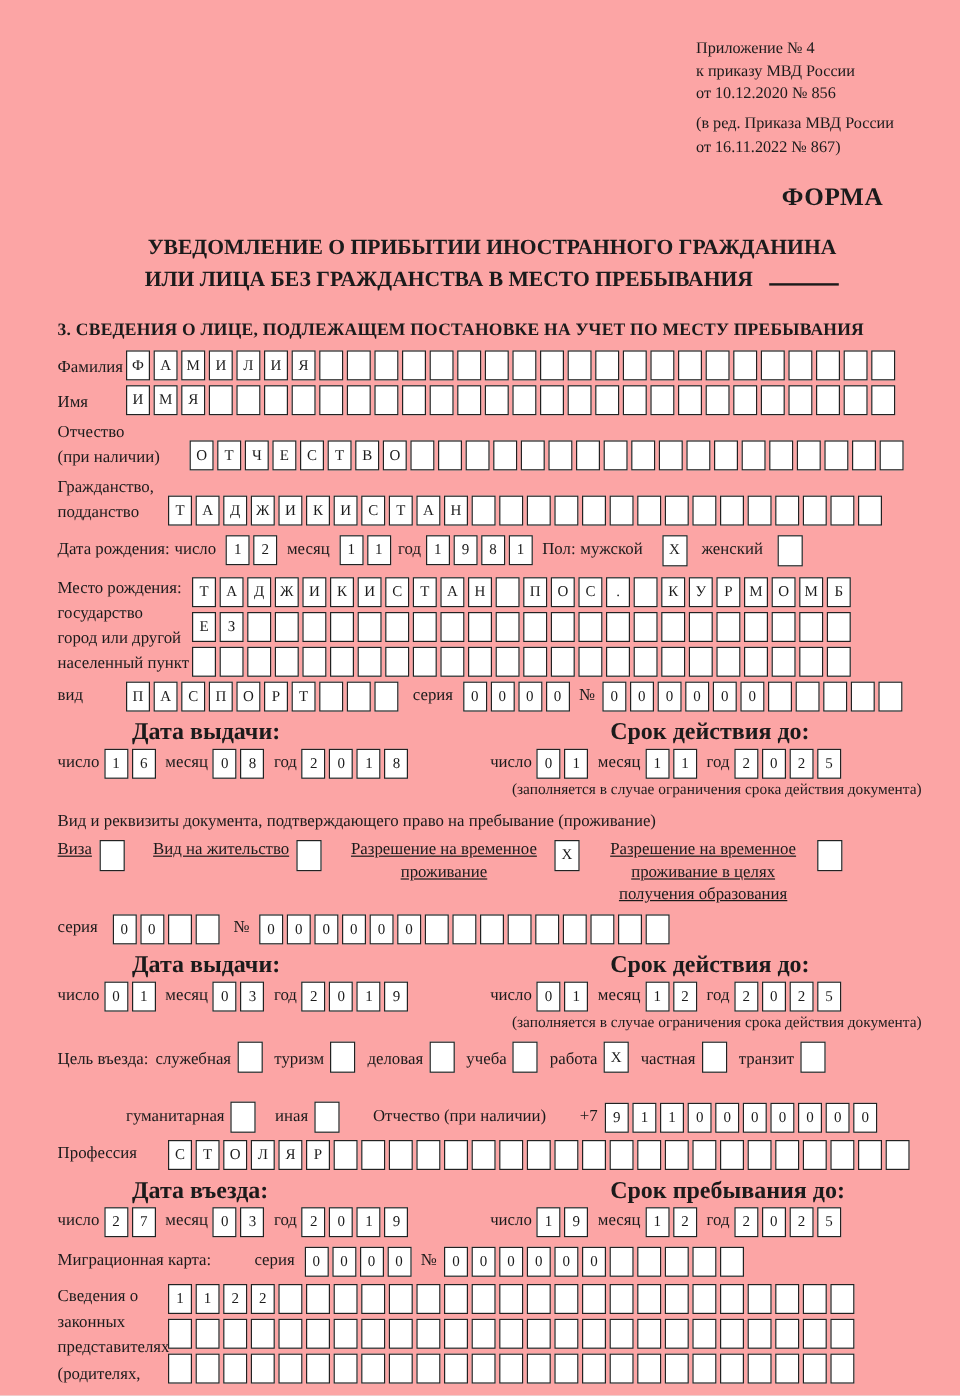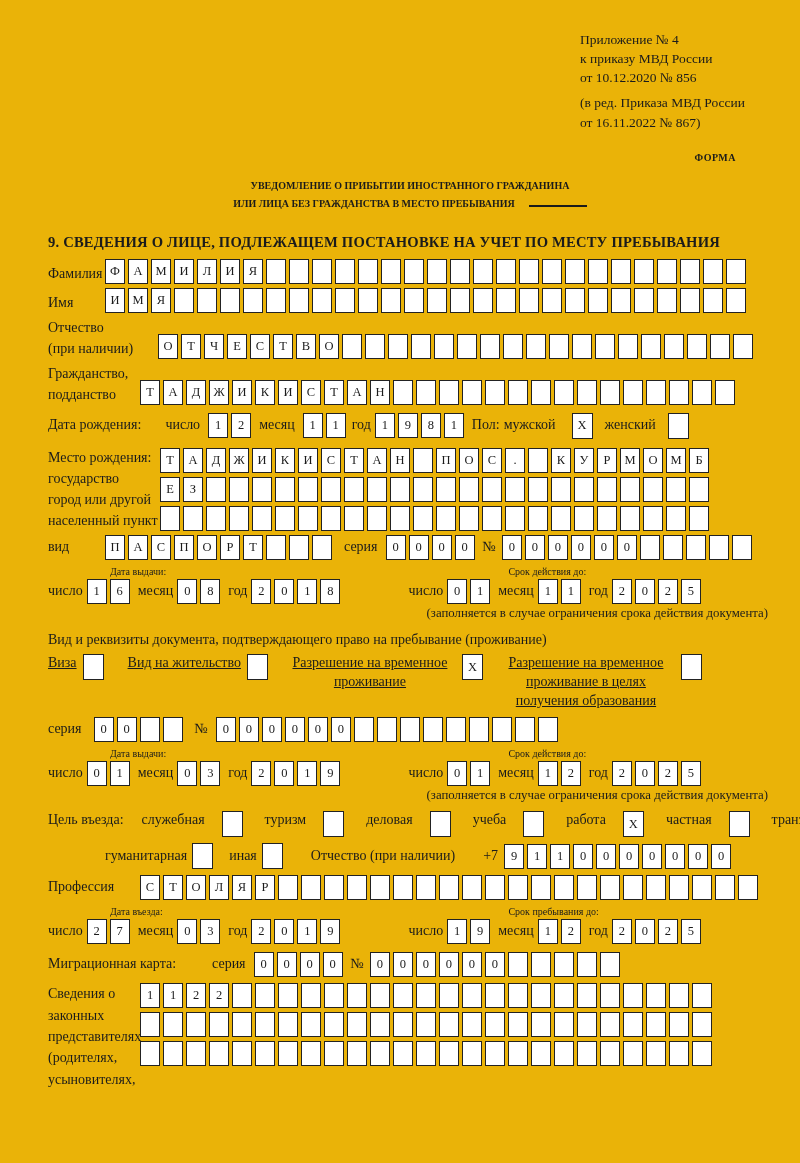--- a/index.html
+++ b/index.html
@@ -1,43 +1,43 @@
 <!DOCTYPE html>
 <html><head>
 <meta charset="utf-8">
 <style>
   html,body{margin:0;padding:0;background:#e8e8e8;}
   .page{
-    width:800px;height:1163px;background:#eab308;color:#1b1b1b;
+    width:800px;height:1163px;background:#fca5a5;color:#1b1b1b;
     font-family:"Liberation Serif","DejaVu Serif",serif;
     box-sizing:border-box;padding:30px 28px 0 48px;position:relative;
     overflow:hidden;
   }
   .hdr-right{margin-left:532px;font-size:13.5px;line-height:1.42;}
   .hdr-right .gap-top{margin-top:6px;}
-  .forma{margin-top:20px;margin-right:36px;text-align:right;font-weight:bold;font-size:10px;letter-spacing:.5px;}
-  .title{margin-top:16px;text-align:center;font-weight:bold;font-size:10px;line-height:1.45;}
+  .forma{margin-top:20px;margin-right:36px;text-align:right;font-weight:bold;font-size:21px;letter-spacing:.5px;}
+  .title{margin-top:16px;text-align:center;font-weight:bold;font-size:18px;line-height:1.45;}
   .title-underline{display:inline-block;width:58px;border-bottom:2px solid #1b1b1b;margin-left:14px;vertical-align:baseline;height:12px;}
   .section-heading{margin-top:22px;font-weight:bold;font-size:14.6px;letter-spacing:.2px;}
   .row{display:flex;align-items:flex-end;margin-top:4px;}
   .lbl{font-size:14px;line-height:1.35;flex:none;}
   .lbl2{font-size:14px;line-height:1.5;flex:none;}
   .cells{display:flex;flex:none;gap:3px;}
   .cell{
     flex:none;box-sizing:border-box;width:20px;height:25px;
     border:1.6px solid #222;display:inline-flex;align-items:center;justify-content:center;
     font-size:12.5px;background:#fff;
   }
   .cb .cell{width:21px;height:26px;}
   .w57{width:57px;} .w92{width:92px;} .w110{width:110px;} .w112{width:112px;}
   .mt8{margin-top:8px;}
   .doc-heading{margin-top:6px;text-align:center;font-weight:bold;font-size:14px;}
   .dates-row{display:flex;margin-top:6px;}
   .date-col{flex:none;}
-  .date-col .date-title{font-size:10px;margin-left:62px;margin-bottom:2px;}
+  .date-col .date-title{font-size:20px;margin-left:62px;margin-bottom:2px;font-weight:bold;}
   .date-col2 .date-title{margin-left:100px;}
   .date-fields{display:flex;align-items:center;}
   .date-fields .lbl{margin-right:4px;}
   .date-fields .cells{margin-right:8px;}
   .note{font-size:12.8px;margin-top:2px;}
   .note-right{text-align:right;margin-right:4px;}
   .intro{font-size:14px;margin-top:8px;line-height:1.55;}
   .permits{margin-top:4px;align-items:flex-start;}
   .permits .lbl{margin-right:6px;text-decoration:underline;}
   .permits .cells{margin-right:14px;margin-top:0;}
@@ -62,21 +62,21 @@
     <div>от 16.11.2022 № 867)</div>
   </div>
 
   <div class="forma">ФОРМА</div>
 
   <div class="title">
     <div>УВЕДОМЛЕНИЕ О ПРИБЫТИИ ИНОСТРАННОГО ГРАЖДАНИНА</div>
     <div><span>ИЛИ ЛИЦА БЕЗ ГРАЖДАНСТВА В МЕСТО ПРЕБЫВАНИЯ</span><span class="title-underline"></span></div>
   </div>
 
-  <div class="section-heading">9. СВЕДЕНИЯ О ЛИЦЕ, ПОДЛЕЖАЩЕМ ПОСТАНОВКЕ НА УЧЕТ ПО МЕСТУ ПРЕБЫВАНИЯ</div>
+  <div class="section-heading">3. СВЕДЕНИЯ О ЛИЦЕ, ПОДЛЕЖАЩЕМ ПОСТАНОВКЕ НА УЧЕТ ПО МЕСТУ ПРЕБЫВАНИЯ</div>
 
   <div class="row mt8">
     <div class="lbl w57">Фамилия</div>
     <div class="cells">
         <span class="cell">Ф</span>
         <span class="cell">А</span>
         <span class="cell">М</span>
         <span class="cell">И</span>
         <span class="cell">Л</span>
         <span class="cell">И</span>
@@ -203,21 +203,21 @@
         <span class="cell"></span>
         <span class="cell"></span>
         <span class="cell"></span>
         <span class="cell"></span>
         <span class="cell"></span>
         <span class="cell"></span>
       </div>
   </div>
 
   <div class="row mt8" style="align-items:center;">
-    <span class="lbl" style="margin-right:24px;">Дата рождения:</span>
+    <span class="lbl" style="margin-right:4px;">Дата рождения:</span>
     <span class="lbl" style="margin-right:8px;">число</span>
     <span class="cells" style="margin-right:8px;">
         <span class="cell">1</span>
         <span class="cell">2</span>
       </span>
     <span class="lbl" style="margin-right:8px;">месяц</span>
     <span class="cells" style="margin-right:6px;">
         <span class="cell">1</span>
         <span class="cell">1</span>
       </span>
@@ -506,21 +506,21 @@
             <span class="cell">2</span>
             <span class="cell">0</span>
             <span class="cell">2</span>
             <span class="cell">5</span>
           </span>
       </div>
     </div>
   </div>
   <div class="note note-right">(заполняется в случае ограничения срока действия документа)</div>
 
-  <div class="row purpose" style="align-items:flex-start;margin-top:8px;gap:12px;">
+  <div class="row purpose" style="align-items:flex-end;margin-top:8px;">
     <span class="lbl" style="margin-right:6px;">Цель въезда:</span>
     <span class="lbl">служебная</span>
     <span class="cells cb">
         <span class="cell"></span>
       </span>
     <span class="lbl">туризм</span>
     <span class="cells cb">
         <span class="cell"></span>
       </span>
     <span class="lbl">деловая</span>
@@ -538,21 +538,21 @@
     <span class="lbl">частная</span>
     <span class="cells cb">
         <span class="cell"></span>
       </span>
     <span class="lbl">транзит</span>
     <span class="cells cb">
         <span class="cell"></span>
       </span>
   </div>
 
-  <div class="row purpose" style="align-items:center;margin-top:6px;">
+  <div class="row purpose" style="align-items:center;margin-top:24px;">
     <span style="width:57px;flex:none;"></span>
     <span class="lbl">гуманитарная</span>
     <span class="cells cb" style="margin-right:16px;">
         <span class="cell"></span>
       </span>
     <span class="lbl">иная</span>
     <span class="cells cb" style="margin-right:28px;">
         <span class="cell"></span>
       </span>
     <span class="lbl" style="margin-right:28px;">Отчество (при наличии)</span>

